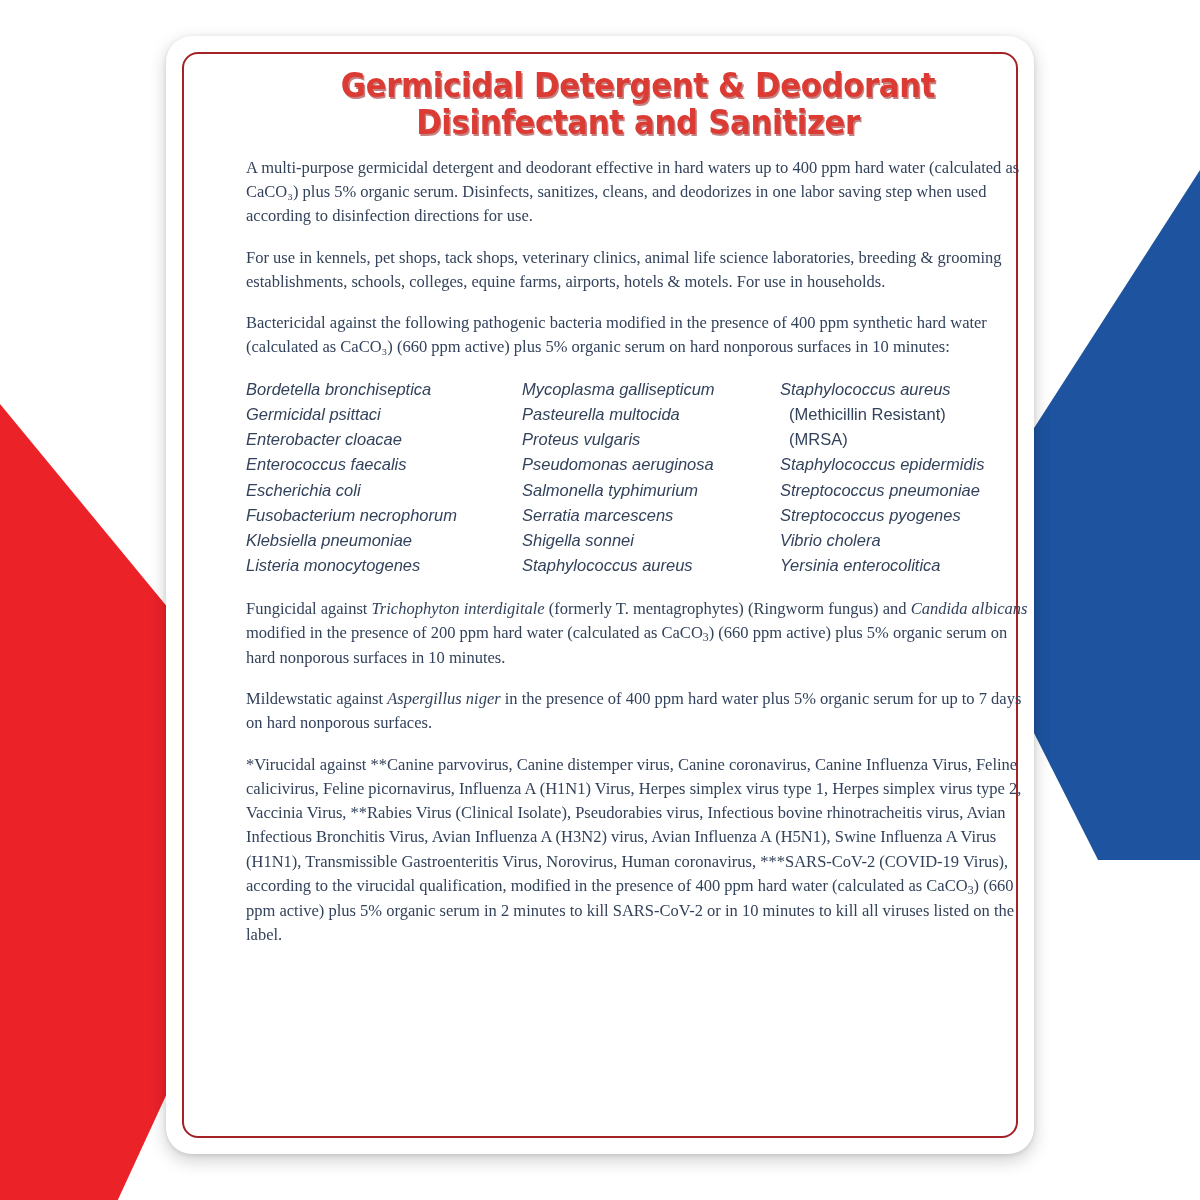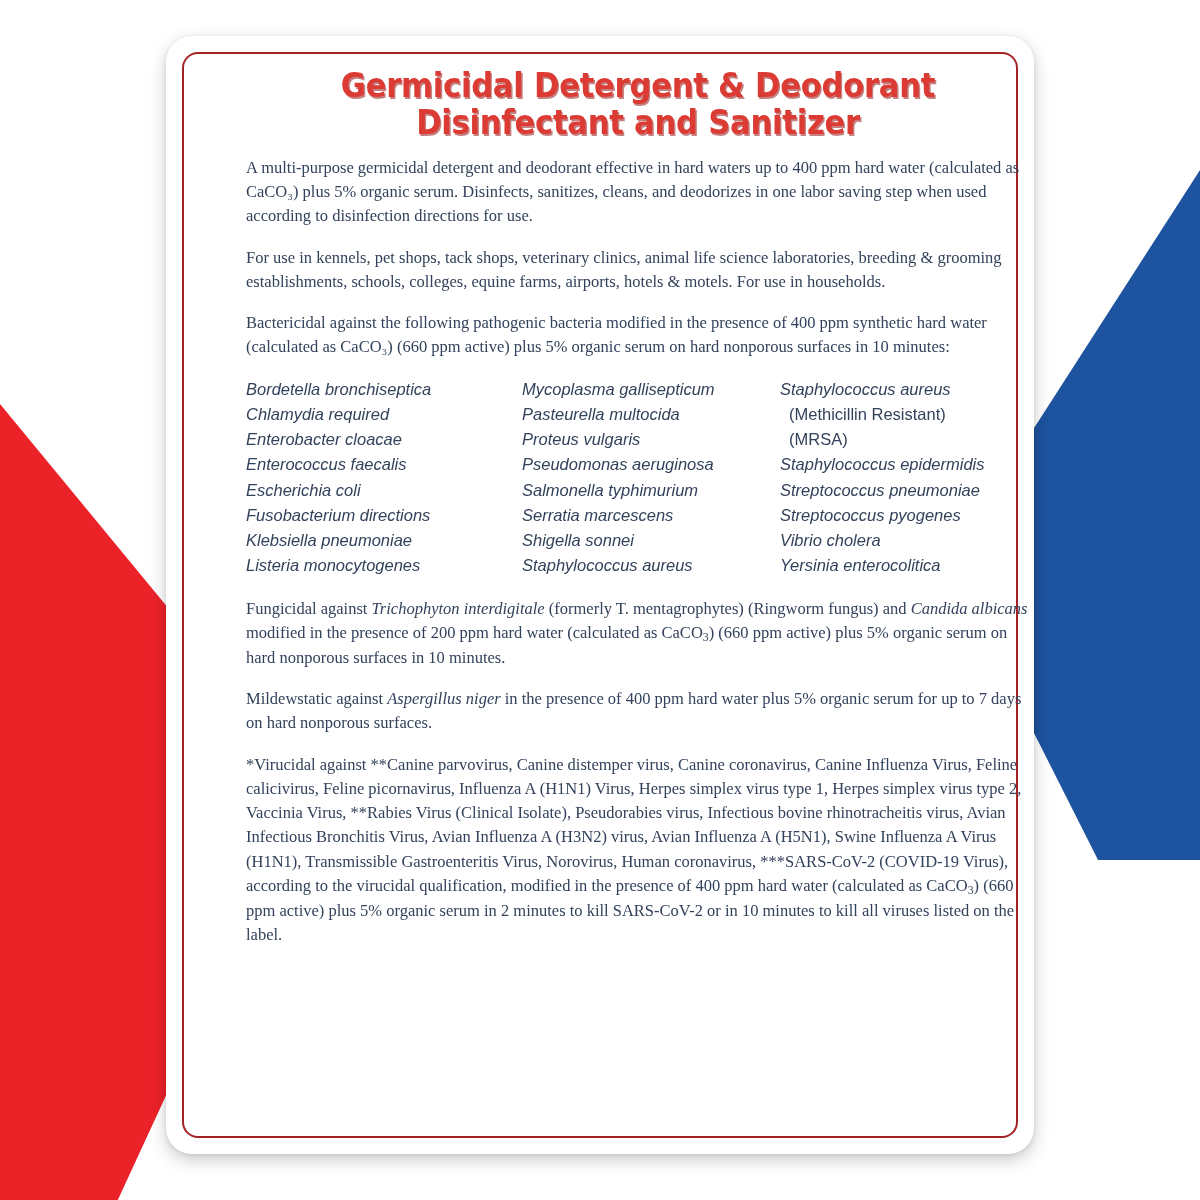--- a/index.html
+++ b/index.html
@@ -157,25 +157,25 @@
 
       <p class="para"><span>A multi-purpose germicidal detergent and deodorant effective in hard waters up to 400 ppm hard water (calculated as CaCO₃) plus 5% organic serum. Disinfects, sanitizes, cleans, and deodorizes in one labor saving step when used according to disinfection directions for use.</span></p>
 
       <p class="para"><span>For use in kennels, pet shops, tack shops, veterinary clinics, animal life science laboratories, breeding &amp; grooming establishments, schools, colleges, equine farms, airports, hotels &amp; motels. For use in households.</span></p>
 
       <p class="para"><span>Bactericidal against the following pathogenic bacteria modified in the presence of 400 ppm synthetic hard water (calculated as CaCO₃) (660 ppm active) plus 5% organic serum on hard nonporous surfaces in 10 minutes:</span></p>
 
       <div id="bacteria-block">
         <div class="bact-col" id="bact-col-1">
             <div class="bact-item">Bordetella bronchiseptica</div>
-            <div class="bact-item">Chlamydia required</div>
+            <div class="bact-item">Germicidal psittaci</div>
             <div class="bact-item">Enterobacter cloacae</div>
             <div class="bact-item">Enterococcus faecalis</div>
             <div class="bact-item">Escherichia coli</div>
-            <div class="bact-item">Fusobacterium directions</div>
+            <div class="bact-item">Fusobacterium necrophorum</div>
             <div class="bact-item">Klebsiella pneumoniae</div>
             <div class="bact-item">Listeria monocytogenes</div>
           </div>
         <div class="bact-col" id="bact-col-2">
             <div class="bact-item">Mycoplasma gallisepticum</div>
             <div class="bact-item">Pasteurella multocida</div>
             <div class="bact-item">Proteus vulgaris</div>
             <div class="bact-item">Pseudomonas aeruginosa</div>
             <div class="bact-item">Salmonella typhimurium</div>
             <div class="bact-item">Serratia marcescens</div>

